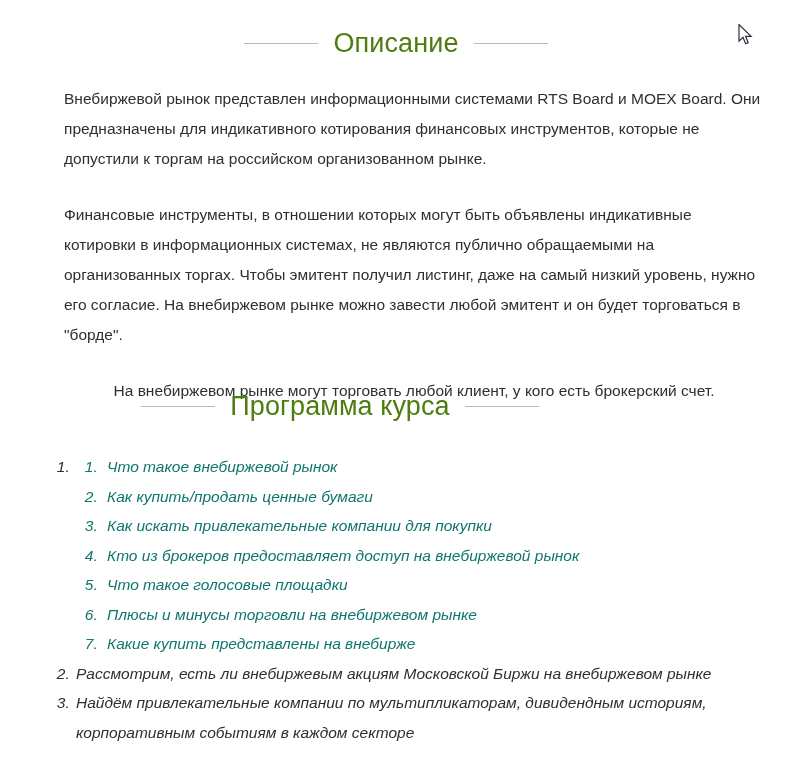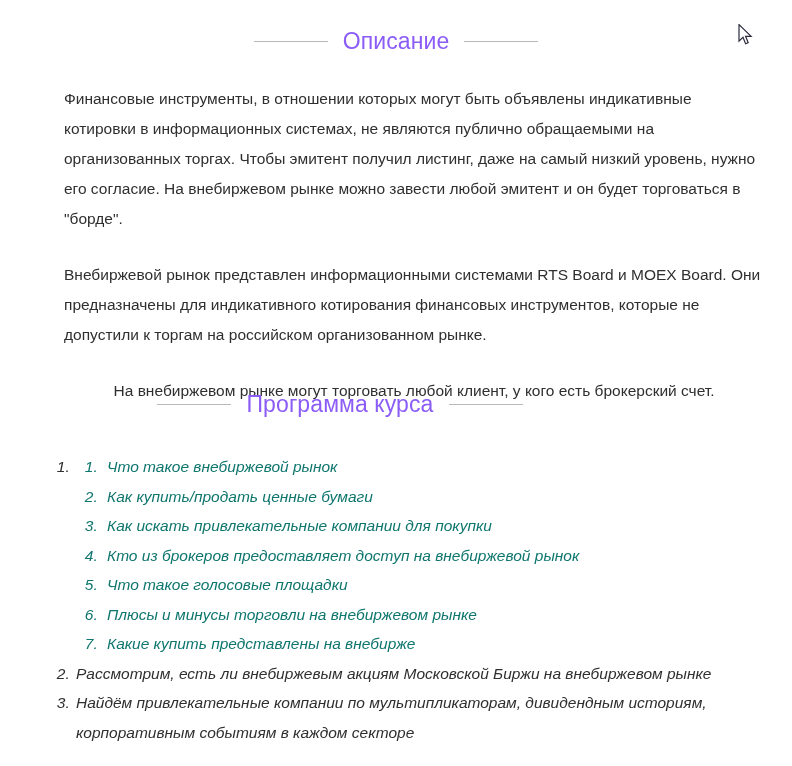--- a/index.html
+++ b/index.html
@@ -24,23 +24,23 @@
     box-sizing: border-box;
     padding: 0;
   }
 
   
   .section-heading {
     display: flex;
     align-items: center;
     justify-content: center;
     gap: 13px;
-    font-size: 23px;
+    font-size: 27px;
     font-weight: normal;
-    color: #8b5cf6;
+    color: #4d7c0f;
     letter-spacing: 0.1px;
     margin: 0;
     white-space: nowrap;
   }
   .section-heading .rule {
     display: block;
     height: 1px;
     background: #b9b9b9;
     width: 74px;
     flex: 0 0 74px;
@@ -134,22 +134,22 @@
 
 <div class="page">
 
   <h2 class="section-heading" id="heading-description">
     <span class="rule"></span>
     <span class="htext">Описание</span>
     <span class="rule"></span>
   </h2>
 
   <div class="body-copy">
+    <p>Внебиржевой рынок представлен информационными системами RTS Board и MOEX Board. Они предназначены для индикативного котирования финансовых инструментов, которые не допустили к торгам на российском организованном рынке.</p>
     <p>Финансовые инструменты, в отношении которых могут быть объявлены индикативные котировки в информационных системах, не являются публично обращаемыми на организованных торгах. Чтобы эмитент получил листинг, даже на самый низкий уровень, нужно его согласие. На внебиржевом рынке можно завести любой эмитент и он будет торговаться в "борде".</p>
-    <p>Внебиржевой рынок представлен информационными системами RTS Board и MOEX Board. Они предназначены для индикативного котирования финансовых инструментов, которые не допустили к торгам на российском организованном рынке.</p>
     <p>На внебиржевом рынке могут торговать любой клиент, у кого есть брокерский счет.</p>
   </div>
 
   <h2 class="section-heading" id="heading-program">
     <span class="rule"></span>
     <span class="htext">Программа курса</span>
     <span class="rule"></span>
   </h2>
 
   <div class="program-list-wrap">

